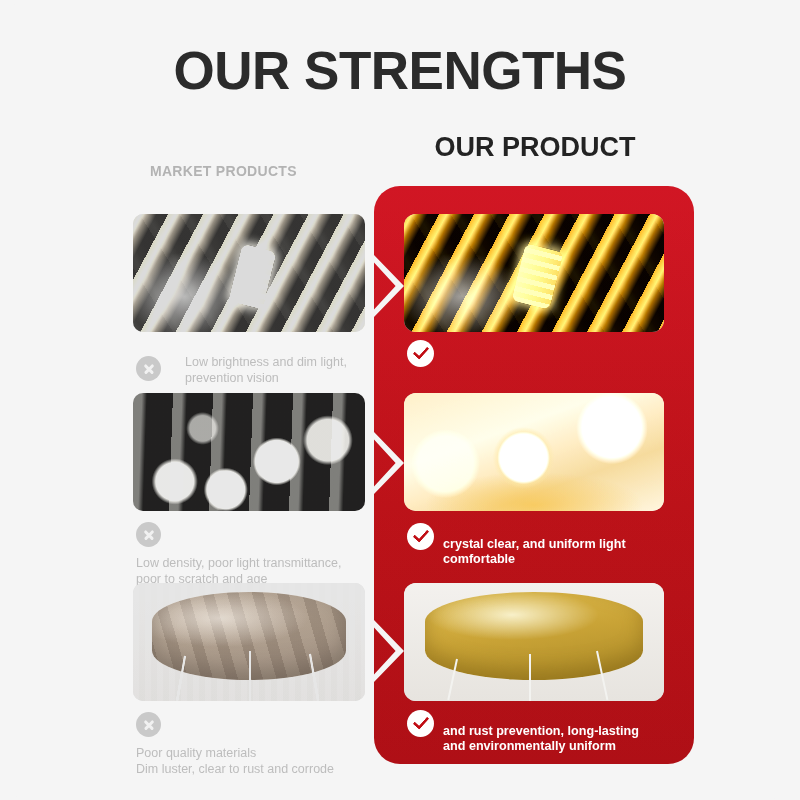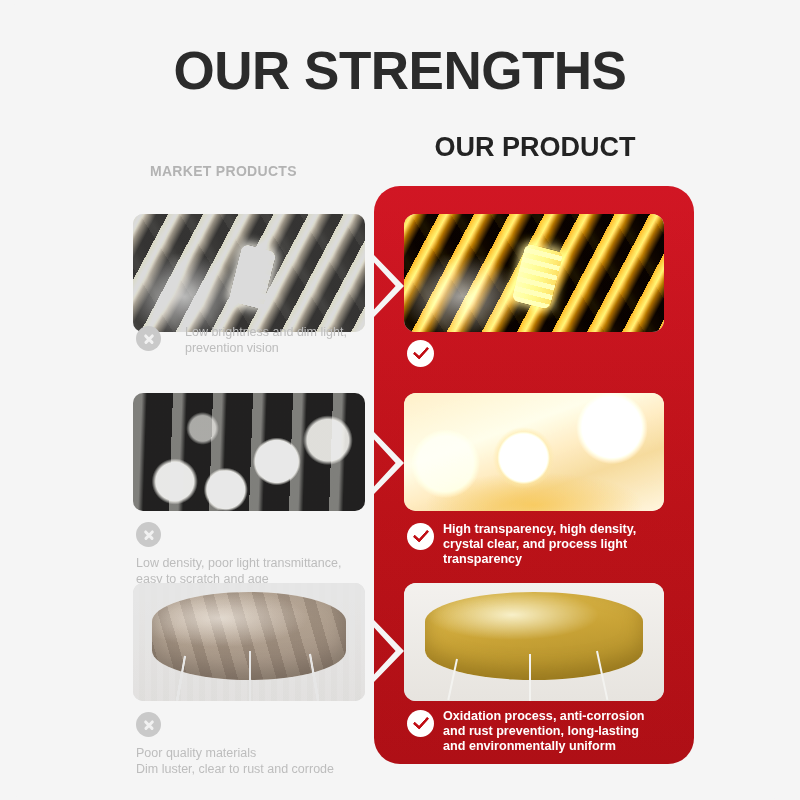--- a/index.html
+++ b/index.html
@@ -230,21 +230,21 @@
     gap: 9px;
   }
   .caption.left {
     left: 136px;
     width: 248px;
   }
   .caption.right {
     left: 407px;
     width: 266px;
   }
-  .row1 .caption.left  { top: 325px; gap: 24px; }
+  .row1 .caption.left  { top: 355px; gap: 24px; }
   .row2 .caption.left  { top: 521px; flex-direction: column; }
   .row3 .caption.left  { top: 711px; flex-direction: column; }
   .row1 .caption.right { top: 339px; }
   .row2 .caption.right { top: 522px; }
   .row3 .caption.right { top: 709px; }
 
   .badge {
     flex: 0 0 auto;
     width: 25px;
     height: 25px;
@@ -352,30 +352,30 @@
     </div>
 
     <div class="card right">
       <div class="photo photo-droplets-bright"></div>
     </div>
 
     <div class="caption left">
       <span class="badge x"></span>
       <span class="caption-text">
         <span>Low density, poor light transmittance,</span><br>
-        <span>easy to scratch and age</span>
+        <span>poor to scratch and age</span>
       </span>
     </div>
 
     <div class="caption right">
       <span class="badge check"></span>
       <span class="caption-text">
-        <span>High transparency, high density,</span><br>
-        <span>crystal clear, and process light</span><br>
-        <span>transparency</span>
+        <br>
+        <span>crystal clear, and uniform light</span><br>
+        <span>comfortable</span>
       </span>
     </div>
   </div>
 
   <div class="row row3">
 
     <div class="card left">
       <div class="photo photo-canopy-rust muted">
         <div class="canopy rust"></div>
         <div class="wire" style="left:22%;top:62%;height:38%;transform:rotate(10deg);"></div>
@@ -397,20 +397,20 @@
       <span class="badge x"></span>
       <span class="caption-text">
         <span>Poor quality materials</span><br>
         <span>Dim luster, clear to rust and corrode</span>
       </span>
     </div>
 
     <div class="caption right">
       <span class="badge check"></span>
       <span class="caption-text">
-        <span>Oxidation process, anti-corrosion</span><br>
+        <br>
         <span>and rust prevention, long-lasting</span><br>
         <span>and environmentally uniform</span>
       </span>
     </div>
   </div>
 
 </div>
 
 </body></html>

